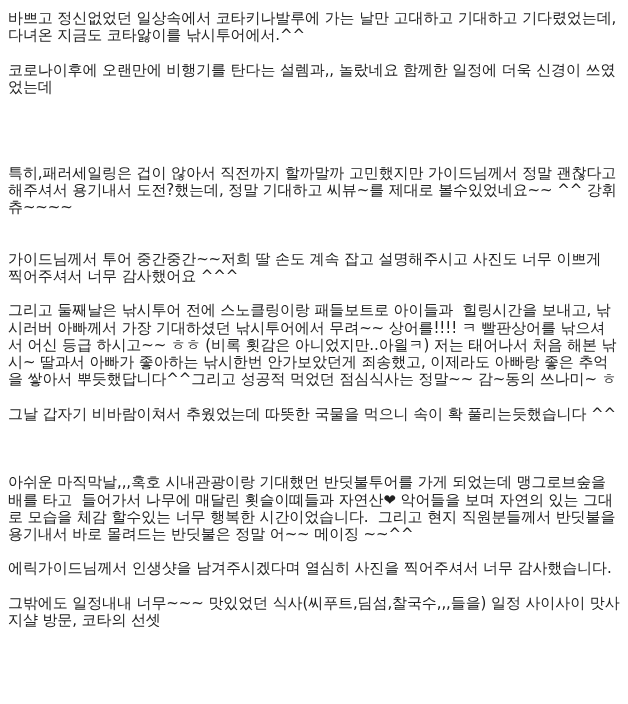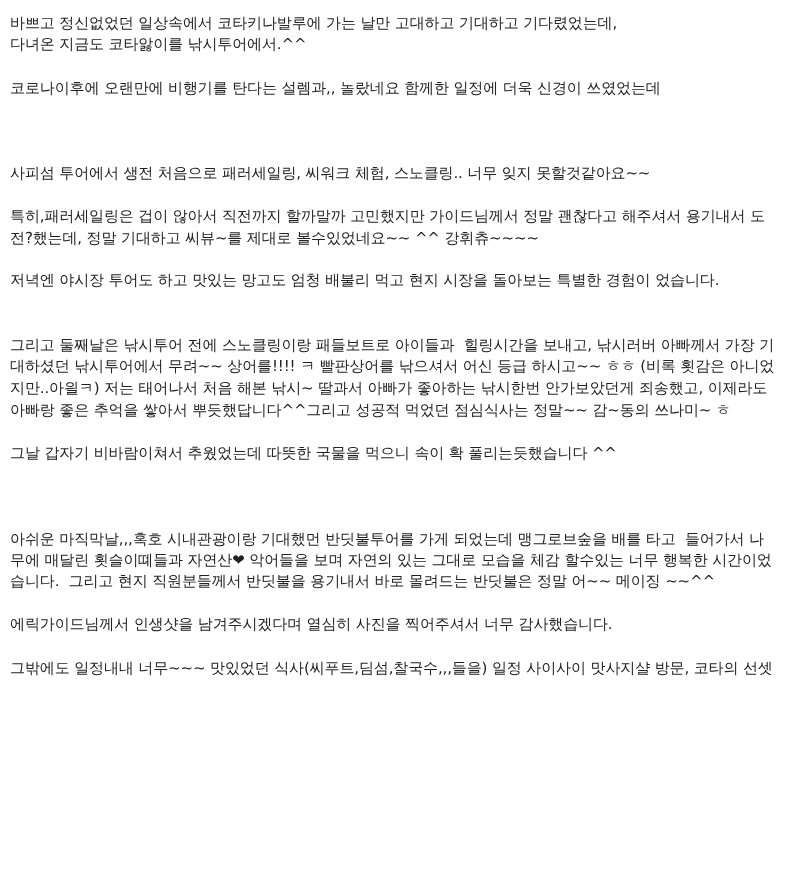--- a/index.html
+++ b/index.html
@@ -11,21 +11,21 @@
     width: 628px;
     height: 704px;
     overflow: hidden;
     font-family: "DejaVu Sans", "Liberation Sans", sans-serif;
   }
   #review-body {
     padding: 10px 8px 0 8px;
     box-sizing: border-box;
   }
   .line {
-    font-size: 12px;
+    font-size: 15px;
     line-height: 17.2px;
     color: #222222;
     white-space: pre-wrap;
     word-break: break-all;
     letter-spacing: -0.1px;
   }
   .blank {
     height: 17.2px;
   }
 </style>
@@ -33,26 +33,25 @@
 <body>
 
 <div id="review-body">
   <div class="line">바쁘고 정신없었던 일상속에서 코타키나발루에 가는 날만 고대하고 기대하고 기다렸었는데,</div>
   <div class="line">다녀온 지금도 코타앓이를 낚시투어에서.^^</div>
   <div class="blank"></div>
   <div class="line">코로나이후에 오랜만에 비행기를 탄다는 설렘과,, 놀랐네요 함께한 일정에 더욱 신경이 쓰였었는데</div>
   <div class="blank"></div>
   <div class="blank"></div>
   <div class="blank"></div>
-  <div class="line">사피섬 투어에서 생전 처음으로 패러세일링, 씨워크 체험, 스노클링.. 너무 잊지 못할것같아요~~</div>
   <div class="blank"></div>
   <div class="line">특히,패러세일링은 겁이 않아서 직전까지 할까말까 고민했지만 가이드님께서 정말 괜찮다고 해주셔서 용기내서 도전?했는데, 정말 기대하고 씨뷰~를 제대로 볼수있었네요~~ ^^ 강휘츄~~~~</div>
   <div class="blank"></div>
-  <div class="line">저녁엔 야시장 투어도 하고 맛있는 망고도 엄청 배불리 먹고 현지 시장을 돌아보는 특별한 경험이 었습니다.</div>
   <div class="blank"></div>
+  <div class="line">가이드님께서 투어 중간중간~~저희 딸 손도 계속 잡고 설명해주시고 사진도 너무 이쁘게 찍어주셔서 너무 감사했어요 ^^^</div>
   <div class="blank"></div>
   <div class="line">그리고 둘째날은 낚시투어 전에 스노클링이랑 패들보트로 아이들과  힐링시간을 보내고, 낚시러버 아빠께서 가장 기대하셨던 낚시투어에서 무려~~ 상어를!!!! ㅋ 빨판상어를 낚으셔서 어신 등급 하시고~~ ㅎㅎ (비록 횟감은 아니었지만..아읠ㅋ) 저는 태어나서 처음 해본 낚시~ 딸과서 아빠가 좋아하는 낚시한번 안가보았던게 죄송했고, 이제라도 아빠랑 좋은 추억을 쌓아서 뿌듯했답니다^^그리고 성공적 먹었던 점심식사는 정말~~ 감~동의 쓰나미~ ㅎ</div>
   <div class="blank"></div>
   <div class="line">그날 갑자기 비바람이쳐서 추웠었는데 따뜻한 국물을 먹으니 속이 확 풀리는듯했습니다 ^^</div>
   <div class="blank"></div>
   <div class="blank"></div>
   <div class="blank"></div>
   <div class="line">아쉬운 마직막날,,,혹호 시내관광이랑 기대했먼 반딧불투어를 가게 되었는데 맹그로브숲을 배를 타고  들어가서 나무에 매달린 횟슬이뗴들과 자연산❤ 악어들을 보며 자연의 있는 그대로 모습을 체감 할수있는 너무 행복한 시간이었습니다.  그리고 현지 직원분들께서 반딧불을 용기내서 바로 몰려드는 반딧불은 정말 어~~ 메이징 ~~^^</div>
   <div class="blank"></div>
   <div class="line">에릭가이드님께서 인생샷을 남겨주시겠다며 열심히 사진을 찍어주셔서 너무 감사했습니다.</div>

